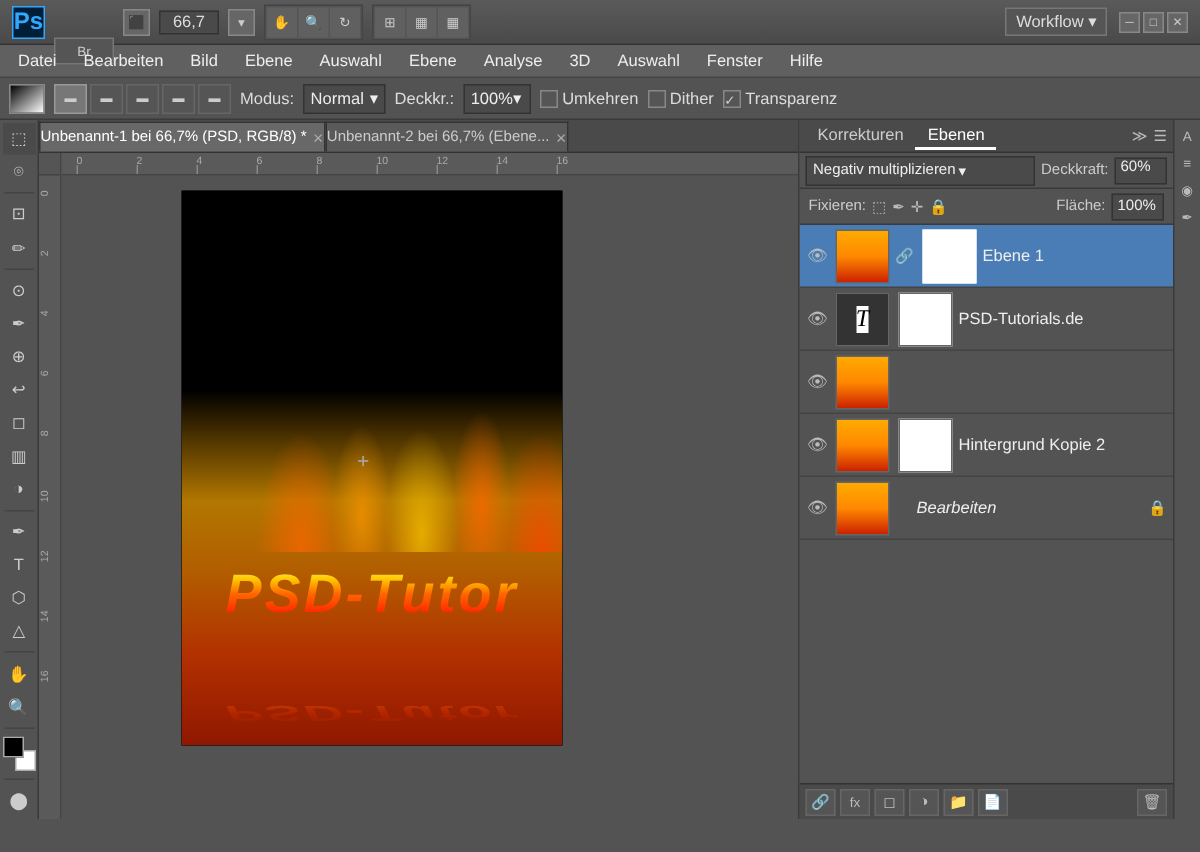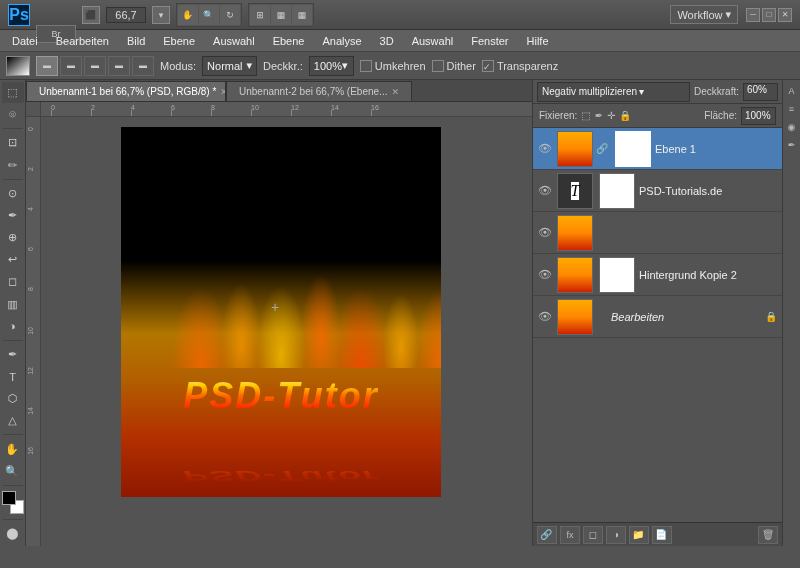--- a/index.html
+++ b/index.html
@@ -137,21 +137,21 @@
     
     #tabbar {
       height: 22px;
       background: #4a4a4a;
       display: flex;
       align-items: flex-end;
       border-bottom: 1px solid #333;
     }
     .tab {
       height: 20px;
-      padding: 0 12px;
+      padding: 0 0;
       background: #5a5a5a;
       border: 1px solid #333;
       border-bottom: none;
       color: #ccc;
       display: flex;
       align-items: center;
       gap: 4px;
       cursor: pointer;
       font-size: 10px;
       max-width: 200px;
@@ -175,21 +175,21 @@
     }
     .ruler-corner { width: 15px; height: 15px; background: #555; border-right: 1px solid #444; border-bottom: 1px solid #444; }
     
     #canvas-content {
       flex: 1;
       overflow: hidden;
       position: relative;
       background: #535353;
     }
     #canvas-img {
-      width: 320px;
+      width: 254px;
       height: 370px;
       position: absolute;
       top: 10px;
       left: 80px;
       background: #000;
       overflow: hidden;
     }
 
     
     #panels {
@@ -580,20 +580,32 @@
             </div>
           </div>
         </div>
       </div>
     </div>
 
   </div>
 
   <div id="panels">
 
+    <div id="panel-tabs">
+      <div class="panel-tab">
+        <span>Korrekturen</span>
+      </div>
+      <div class="panel-tab active">
+        <span>Ebenen</span>
+      </div>
+      <div class="panel-tab-actions">
+        <span class="panel-icon-btn">≫</span>
+        <span class="panel-icon-btn">☰</span>
+      </div>
+    </div>
 
     <div id="layers-panel">
 
       <div class="layer-options-bar">
         <div class="blend-dropdown">
           <span>Negativ multiplizieren</span>
           <span>▾</span>
         </div>
         <span class="opacity-label">Deckkraft:</span>
         <div class="opacity-value">

